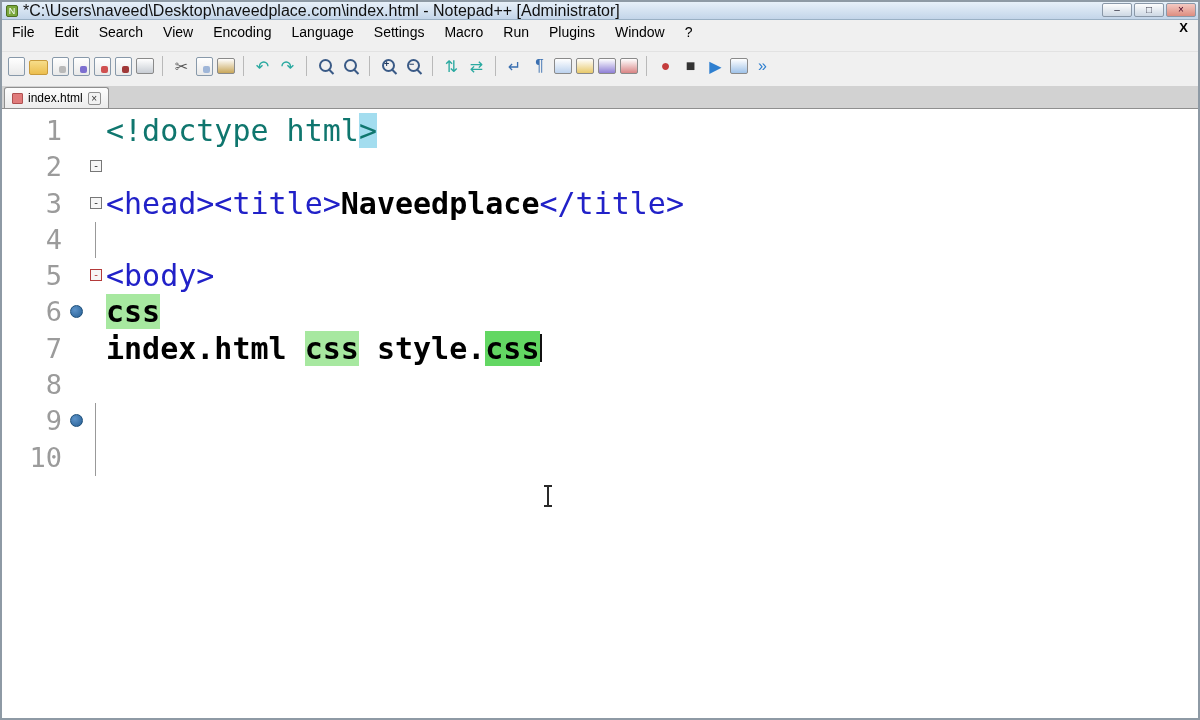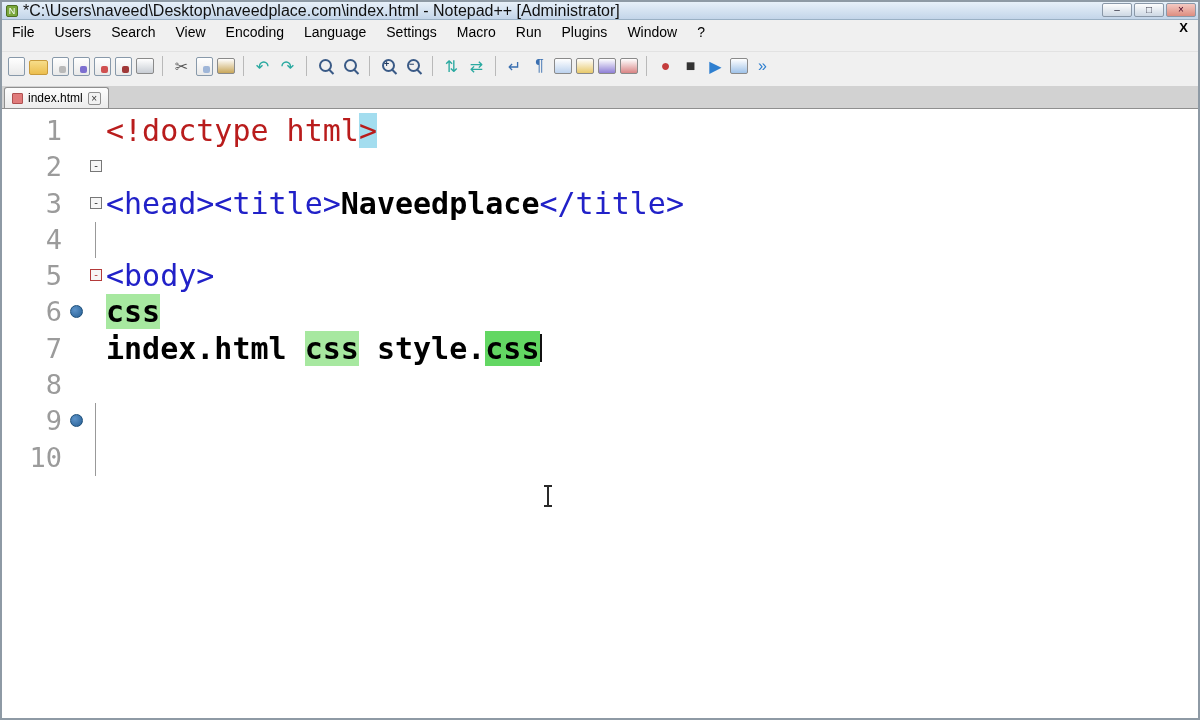--- a/index.html
+++ b/index.html
@@ -68,21 +68,21 @@
               background:radial-gradient(circle at 35% 35%, #5d93c9, #265f94); border:1px solid #1c4e79; }
   .gutter-fold { width:20px; flex:none; position:relative; }
   .foldbox { position:absolute; top:11px; left:4px; width:12px; height:12px; background:#f6f6f6;
              border:1px solid #777; font-size:11px; line-height:9px; text-align:center; color:#333;
              font-family:"Liberation Sans", sans-serif; }
   .foldbox.red { border-color:#b33a3a; color:#b33a3a; }
   .foldline { position:absolute; top:0; left:9px; width:1px; height:100%; background:#999; }
   .code { font-size:30px; color:#000; }
   .code span { white-space:pre; }
   .tag { color:#2121c8; }
-  .doctype { color:#b91c1c; }
+  .doctype { color:#0f766e; }
   .bold { font-weight:bold; color:#000000; }
   .hl-green { background:#a7e8a0; }
   .hl-green-sel { background:#63d763; }
   .hl-blue { background:#a3ddef; }
   .caret { display:inline-block; width:2px; height:28px; background:#111;
            vertical-align:middle; margin-bottom:5px; }
 
   
   .ibeam { position:absolute; left:545px; top:376px; width:2px; height:22px; background:#2a2a2a; }
   .ibeam::before, .ibeam::after { content:""; position:absolute; left:-3px; width:8px; height:2px;
@@ -102,21 +102,21 @@
     <div class="win-controls">
       <div class="win-btn">–</div>
       <div class="win-btn">□</div>
       <div class="win-btn close">×</div>
     </div>
   </div>
 
   <div class="menubar">
     <span style="display:flex;">
         <span class="menu-item">File</span>
-        <span class="menu-item">Users</span>
+        <span class="menu-item">Edit</span>
         <span class="menu-item">Search</span>
         <span class="menu-item">View</span>
         <span class="menu-item">Encoding</span>
         <span class="menu-item">Language</span>
         <span class="menu-item">Settings</span>
         <span class="menu-item">Macro</span>
         <span class="menu-item">Run</span>
         <span class="menu-item">Plugins</span>
         <span class="menu-item">Window</span>
         <span class="menu-item">?</span>

